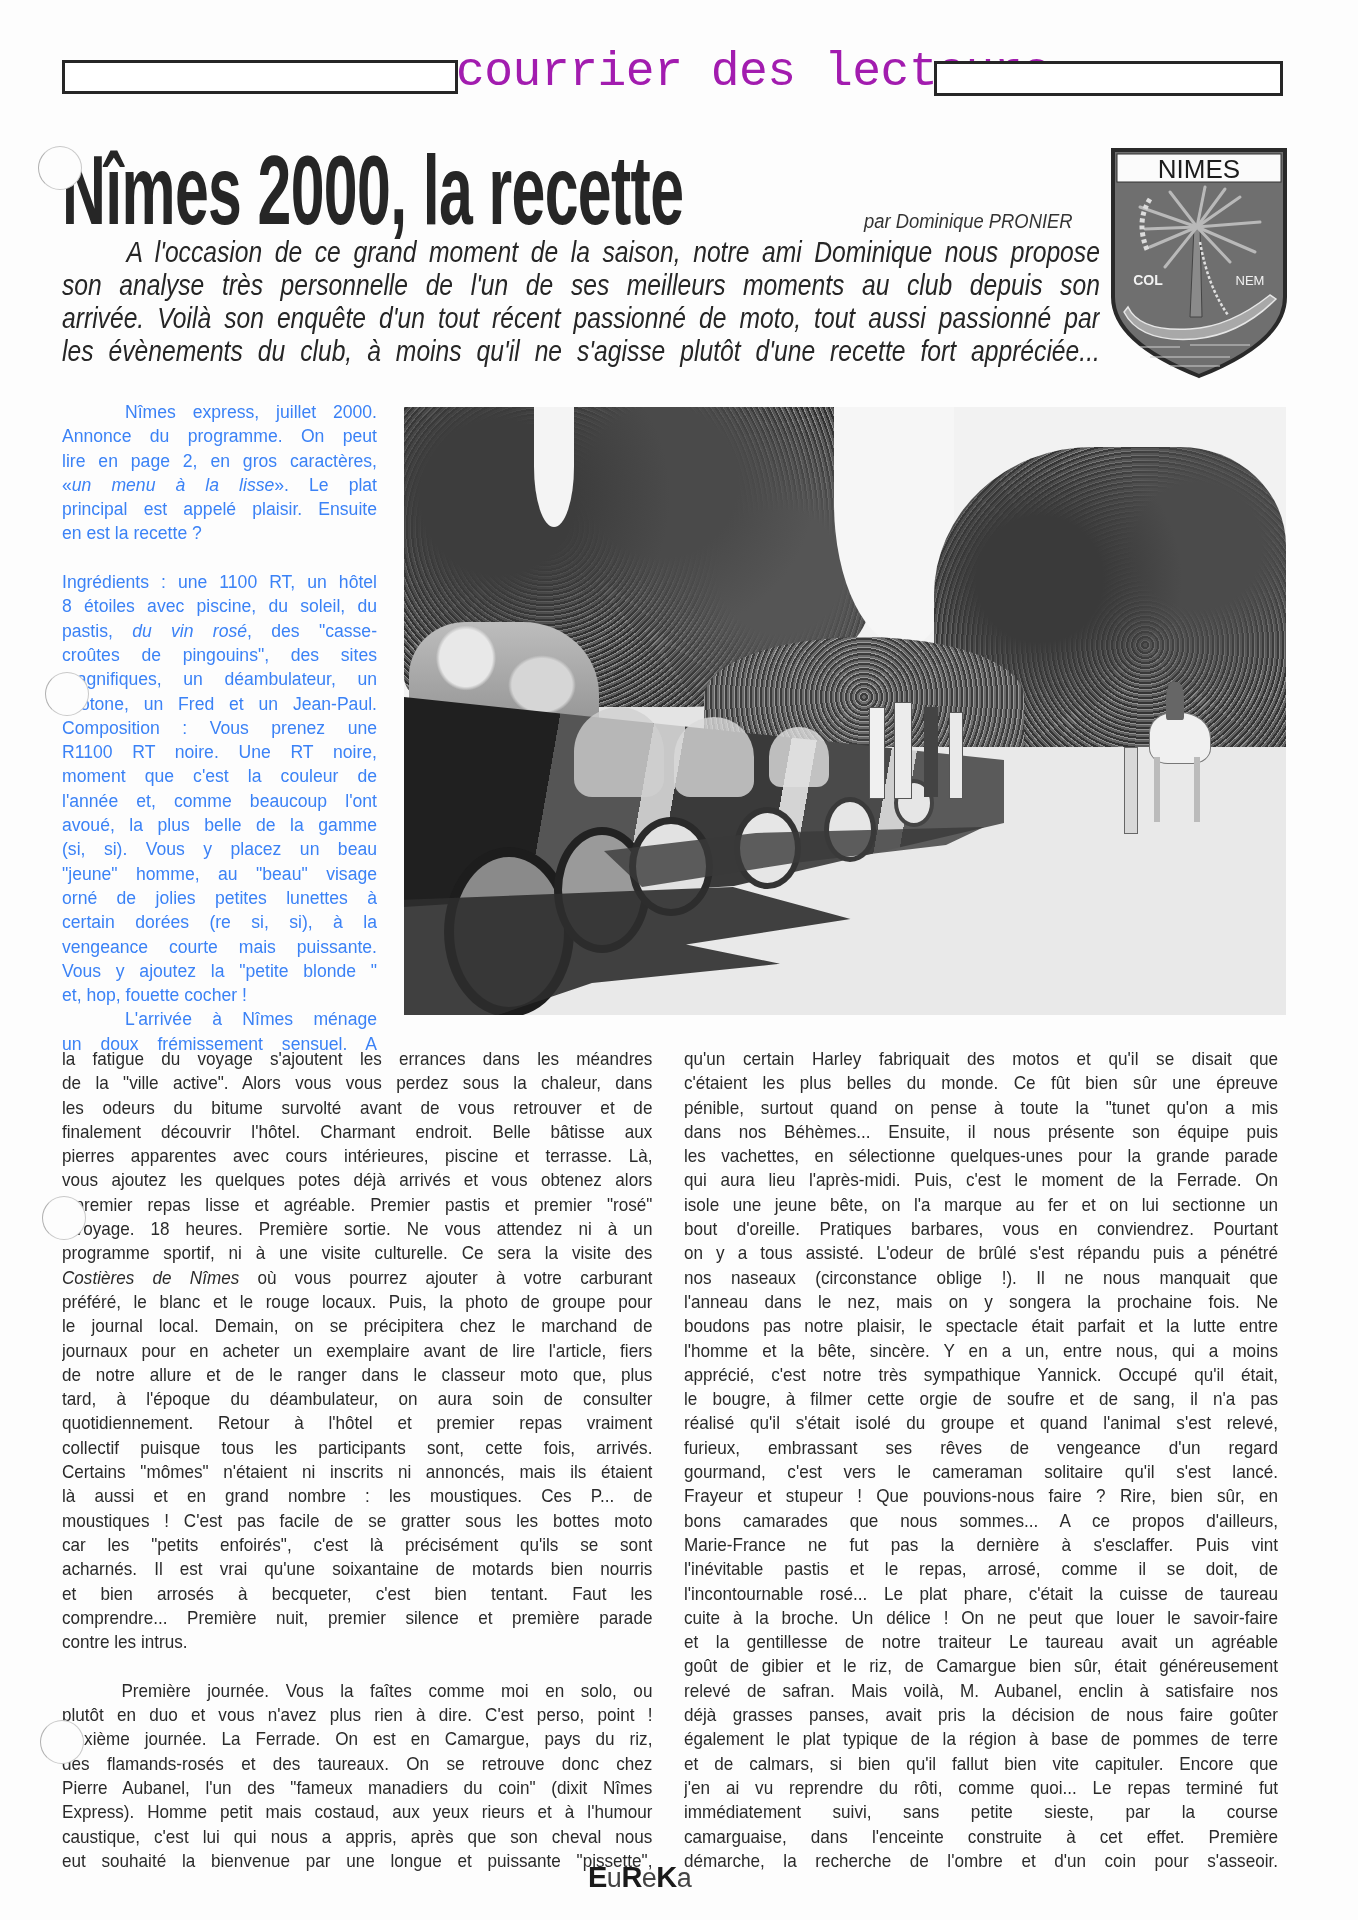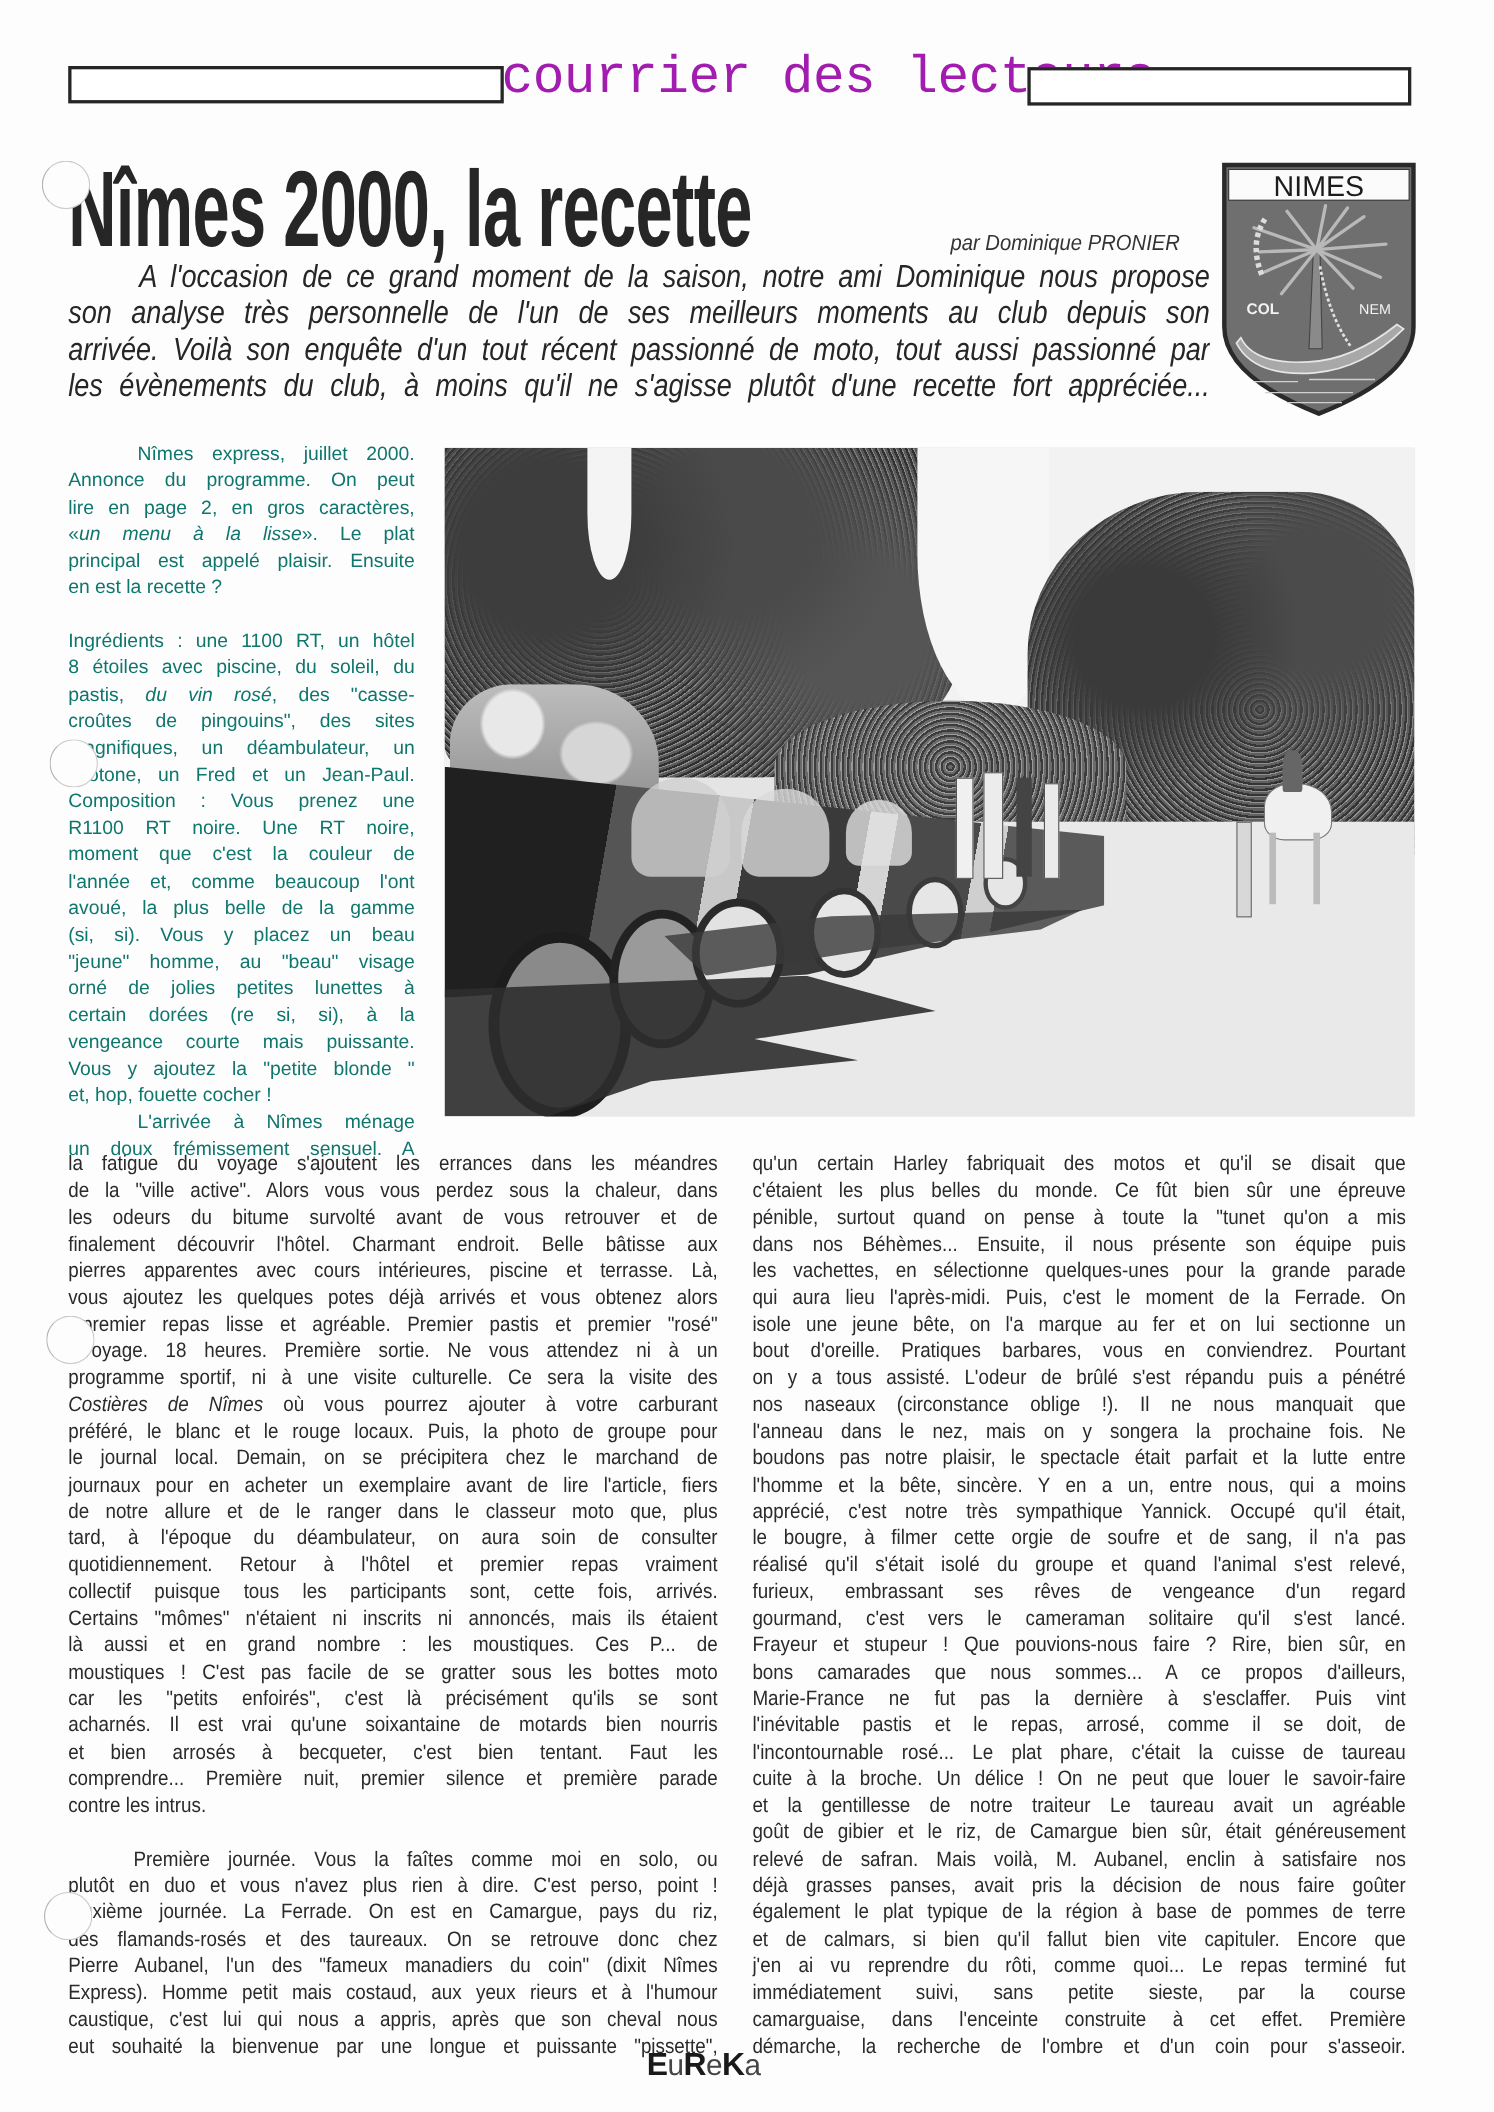--- a/index.html
+++ b/index.html
@@ -11,21 +11,21 @@
            white-space:nowrap; transform:scaleX(0.62); transform-origin:left top; letter-spacing:-1px; }
   .byline { position:absolute; left:864px; top:209px; font-size:20px; line-height:24px; font-style:italic; color:#333;
             white-space:nowrap; transform:scaleX(0.92); transform-origin:left top; }
   .intro { position:absolute; left:62px; top:236px; width:1221px; transform:scaleX(0.85); transform-origin:left top;
            font-size:29px; line-height:33px; font-style:italic; color:#262626; }
   .line { display:block; height:24.3px; line-height:24.3px; overflow:hidden; text-align:justify; text-align-last:justify; white-space:normal; }
   .line.last { text-align-last:left; }
   .line.indent { padding-left:63px; }
   .intro .line { height:33px; line-height:33px; }
   .intro .line.indent { padding-left:76px; }
-  .col-narrow { position:absolute; left:62px; top:400px; width:315px; font-size:17.6px; color:#0f766e; }
+  .col-narrow { position:absolute; left:62px; top:400px; width:315px; font-size:17.6px; color:#3b82f6; }
   .col-wide { position:absolute; top:1047px; font-size:19px; color:#2a2a2a; transform:scaleX(0.9); transform-origin:left top; }
   .col-wide .line.indent { padding-left:66px; }
   .col-left { left:62px; width:656px; }
   .col-right { left:684px; width:660px; }
   .it { font-style:italic; }
   .hole { position:absolute; width:44px; height:44px; border-radius:50%; background:#fdfdfd;
           border:1.5px solid #c9c9c9; border-left-color:#b0b0b0; box-sizing:border-box; }
   .photo { position:absolute; left:404px; top:407px; width:882px; height:608px; overflow:hidden; background:#e4e4e4; }
   .photo div { position:absolute; }
   .logo { position:absolute; left:588px; top:1863px; font-size:27px; line-height:28px; white-space:nowrap; color:#2b2b2b; letter-spacing:-0.5px; }

